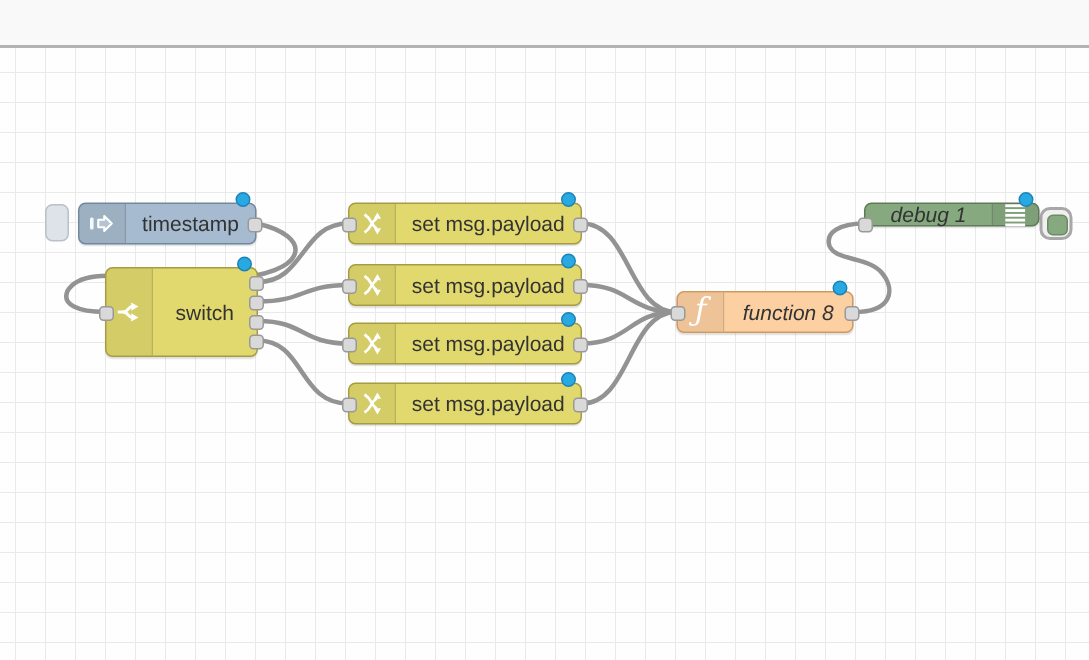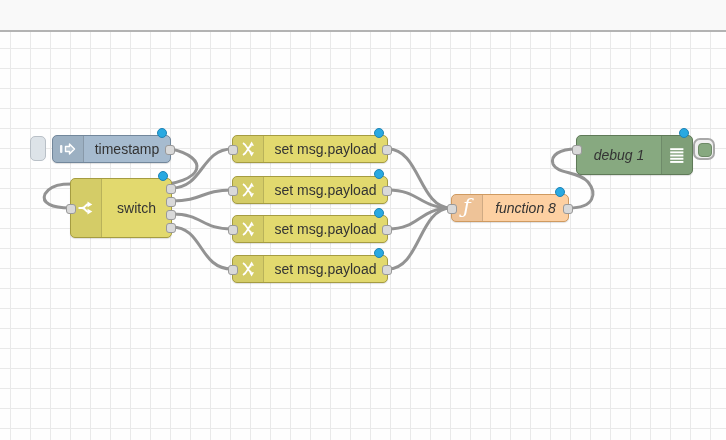--- a/index.html
+++ b/index.html
@@ -195,21 +195,21 @@
     </div>
     <span class="label">function 8</span>
     <div class="port" style="left:-5px;top:9px;"></div>
     <div class="port" style="right:-5px;top:9px;"></div>
     <div class="badge"></div>
   </div>
 
   <div class="debug-toggle">
     <div class="inner"></div>
   </div>
-  <div class="node n-debug italic" style="left:576px;top:135px;width:117px;height:40px;">
+  <div class="node n-debug italic" style="left:576px;top:135px;width:117px;height:16px;">
     <div class="icon-area right">
       <svg width="20" height="20" viewBox="0 0 20 20">
         <rect x="3.2" y="3.2" width="13.2" height="1.9" fill="#fff"></rect>
         <rect x="3.2" y="6.4" width="13.2" height="1.9" fill="#fff"></rect>
         <rect x="3.2" y="9.6" width="13.2" height="1.9" fill="#fff"></rect>
         <rect x="3.2" y="12.8" width="13.2" height="1.9" fill="#fff"></rect>
         <rect x="3.2" y="16" width="13.2" height="1.9" fill="#fff"></rect>
       </svg>
     </div>
     <span class="label" style="left:0;right:31px;">debug 1</span>

